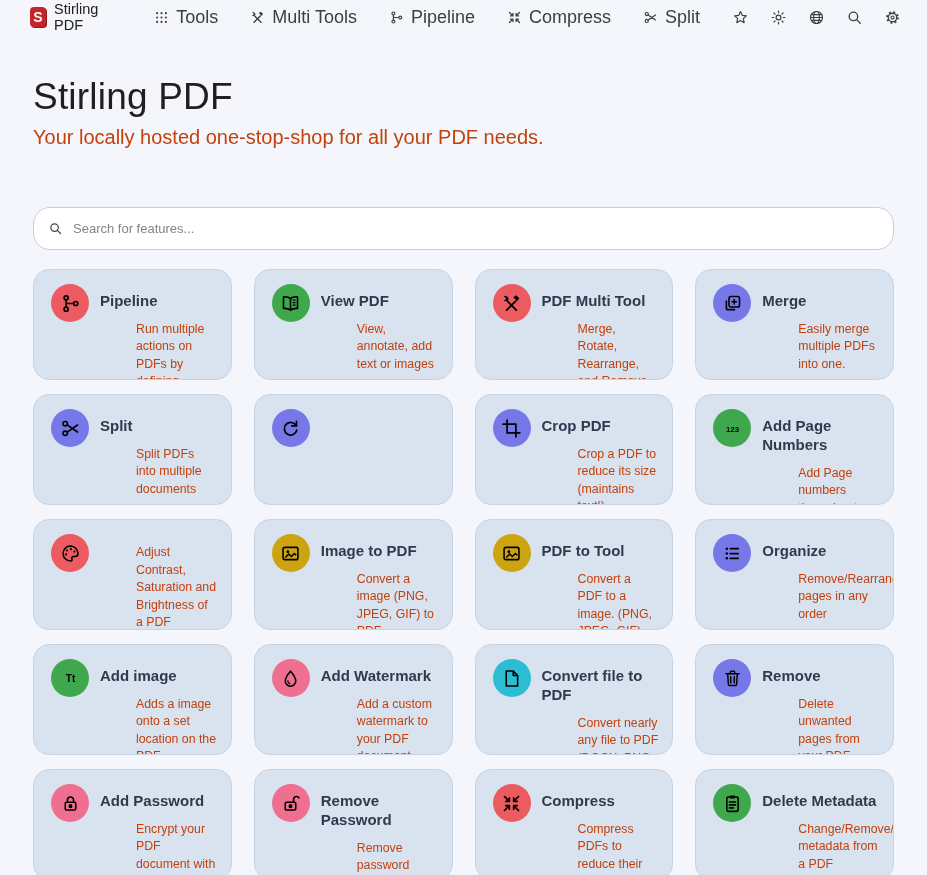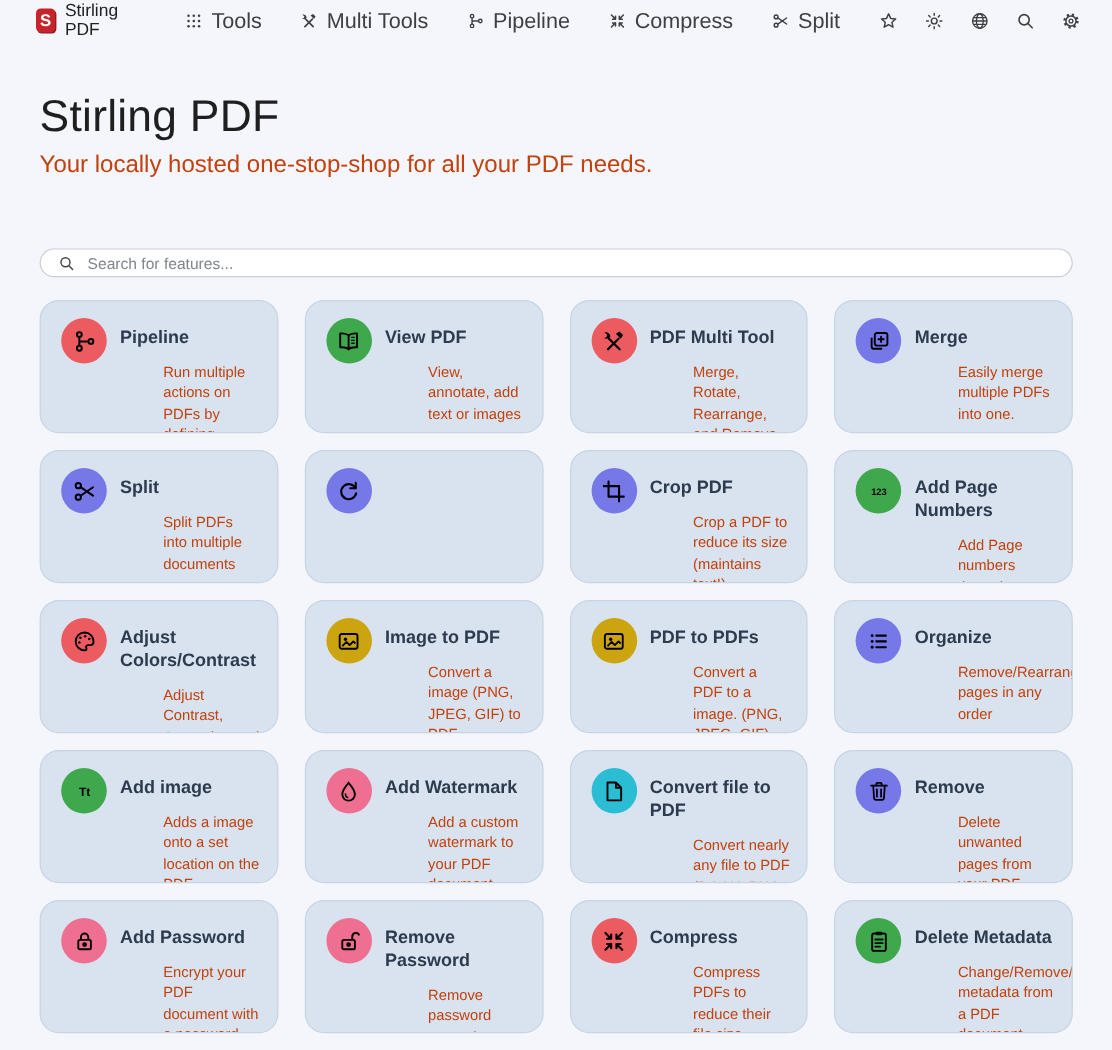--- a/index.html
+++ b/index.html
@@ -27,21 +27,21 @@
   .nav-actions { margin-left:auto; display:flex; align-items:center; gap:21px; }
   .icon-btn { width:17px; height:17px; color:#3c4043; cursor:pointer; }
   .icon-btn svg { width:17px; height:17px; display:block; }
   .ic { color:#3c4043; display:inline-flex; }
   
   .header { margin:42px 33px 0; }
   .page-title { font-size:37px; font-weight:500; color:#1f1f1f; letter-spacing:.2px; }
   .page-subtitle { font-size:20px; color:#c2410c; margin-top:8px; }
   
   .search-bar {
-    margin:58px 33px 0; height:24px; background:#fff;
+    margin:58px 33px 0; height:43px; background:#fff;
     border:1px solid #c9cdd6; border-radius:17px;
     display:flex; align-items:center; padding:0 14px; gap:10px;
   }
   .search-bar .ic { color:#444; }
   .search-bar .ic svg { width:15px; height:15px; }
   .search-bar input {
     border:none; outline:none; flex:1; font-size:13px; background:transparent;
     color:#202124; font-family:"Liberation Sans", sans-serif;
   }
   .search-bar input::placeholder { color:#80868b; }
@@ -326,21 +326,20 @@
           <path fill="none" stroke="currentColor" stroke-width="1.8" d="M12 3.5 a8.5 8.5 0 1 0 0 17 c1.6 0 2.2-1 1.6-2.2 -.7-1.4.2-2.8 1.8-2.8 h1.8 c1.9 0 3.3-1.4 3.3-3.5 A8.6 8.6 0 0 0 12 3.5z"></path>
           <g fill="currentColor">
             <circle cx="8" cy="8.5" r="1.2"></circle>
             <circle cx="12.5" cy="7" r="1.2"></circle>
             <circle cx="16.5" cy="9.8" r="1.2"></circle>
             <circle cx="7" cy="13" r="1.2"></circle>
           </g>
         </svg>
       </span>
     <div class="card-body">
-      <div class="card-title">Adjust Colors/Contrast</div>
       <div class="card-desc">Adjust Contrast, Saturation and Brightness of a PDF</div>
     </div>
   </div>
 
   <div class="card">
     <span class="card-icon" style="background: rgb(203, 164, 15);">
         <svg viewBox="0 0 24 24" xmlns="http://www.w3.org/2000/svg">
           <g fill="none" stroke="currentColor" stroke-width="1.8">
             <rect x="3.5" y="5" width="17" height="14" rx="2"></rect>
             <circle cx="9" cy="10" r="1.6" fill="currentColor" stroke="none"></circle>
@@ -358,21 +357,21 @@
     <span class="card-icon" style="background: rgb(203, 164, 15);">
         <svg viewBox="0 0 24 24" xmlns="http://www.w3.org/2000/svg">
           <g fill="none" stroke="currentColor" stroke-width="1.8">
             <rect x="3.5" y="5" width="17" height="14" rx="2"></rect>
             <circle cx="9" cy="10" r="1.6" fill="currentColor" stroke="none"></circle>
             <path d="M6 16.5 l4-4 3 3 3.5-3.5 2 2" stroke-linejoin="round"></path>
           </g>
         </svg>
       </span>
     <div class="card-body">
-      <div class="card-title">PDF to PDFs</div>
+      <div class="card-title">PDF to Tool</div>
       <div class="card-desc">Convert a PDF to a image. (PNG, JPEG, GIF)</div>
     </div>
   </div>
 
   <div class="card">
     <span class="card-icon" style="background: rgb(118, 120, 232);">
         <svg viewBox="0 0 24 24" xmlns="http://www.w3.org/2000/svg">
           <g stroke="currentColor" stroke-width="2" stroke-linecap="round">
             <path d="M9.5 6.5 h9 M9.5 12 h9 M9.5 17.5 h9"></path>
           </g>

